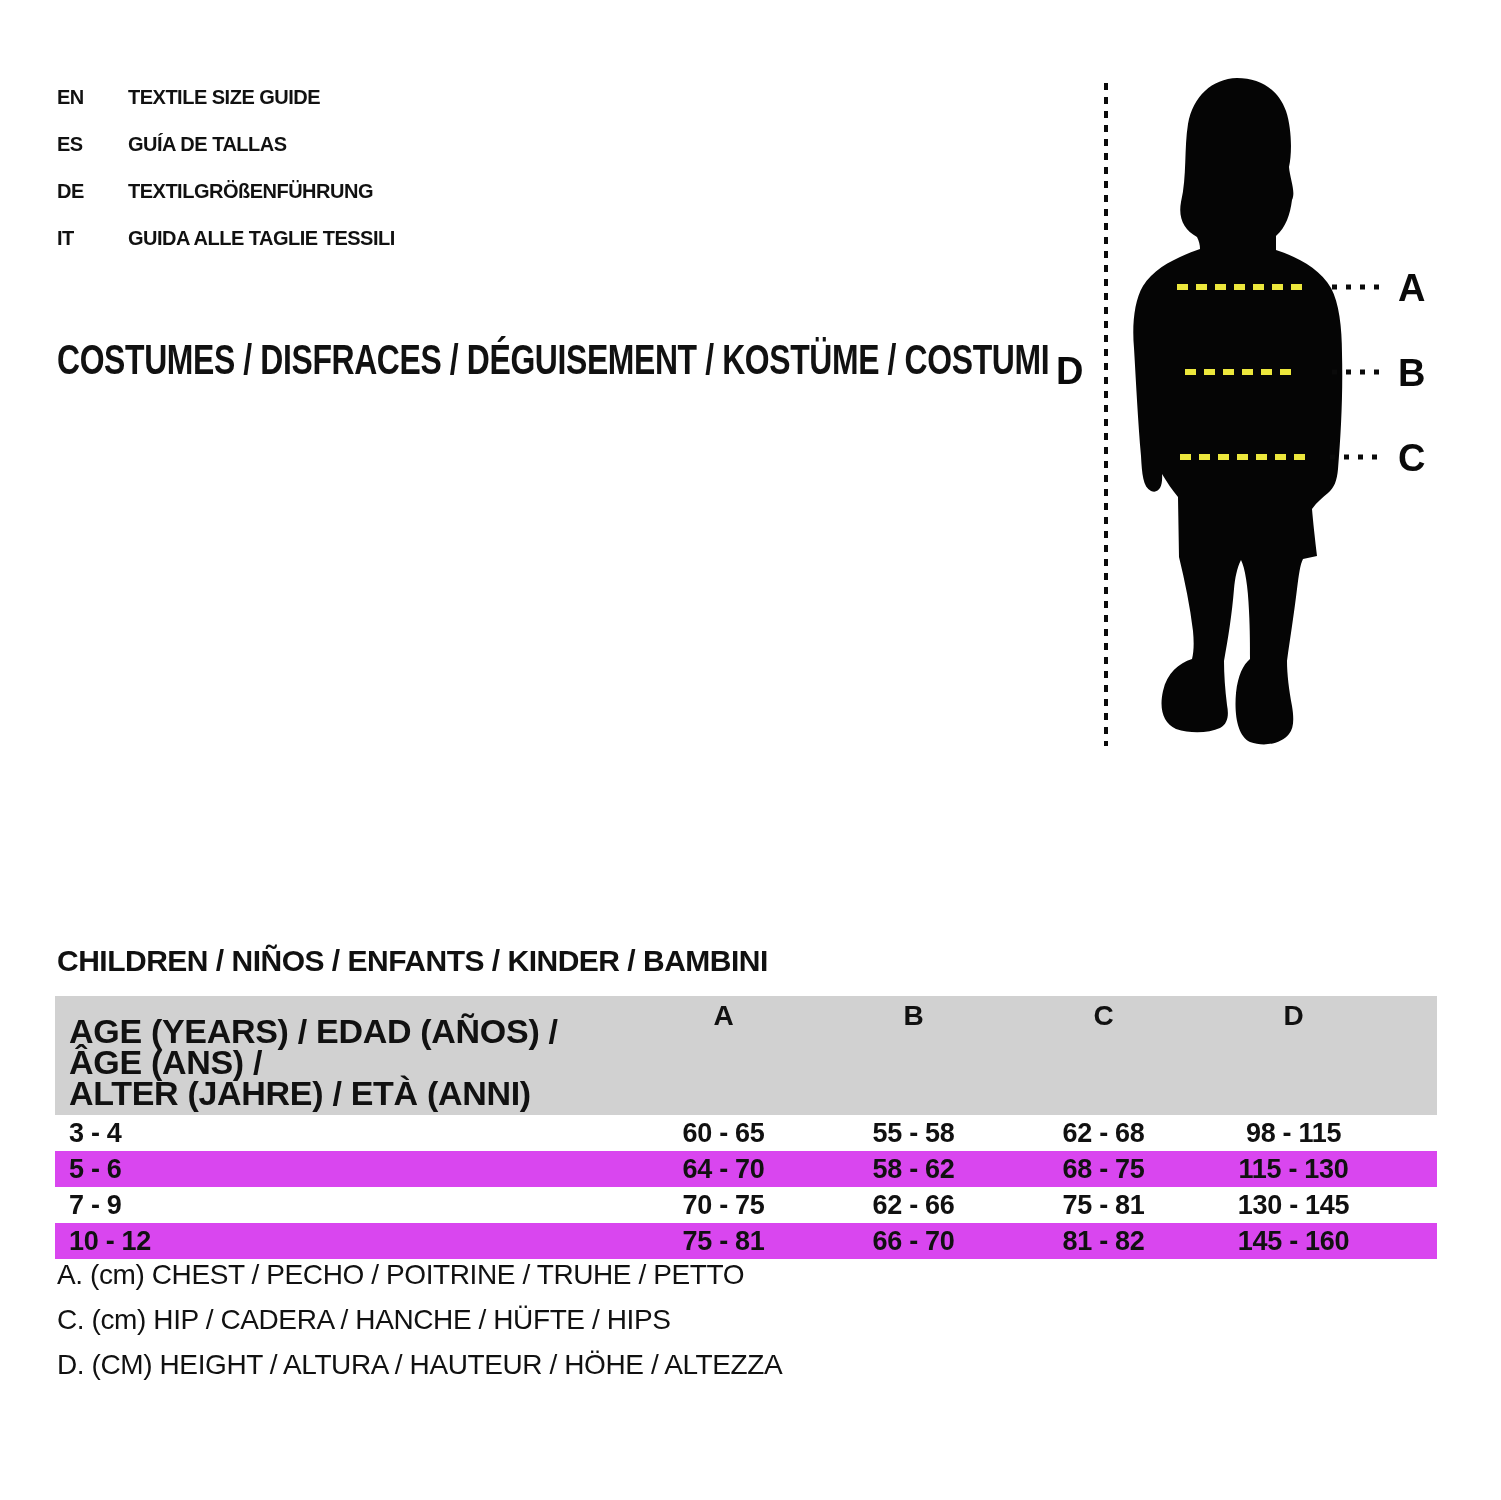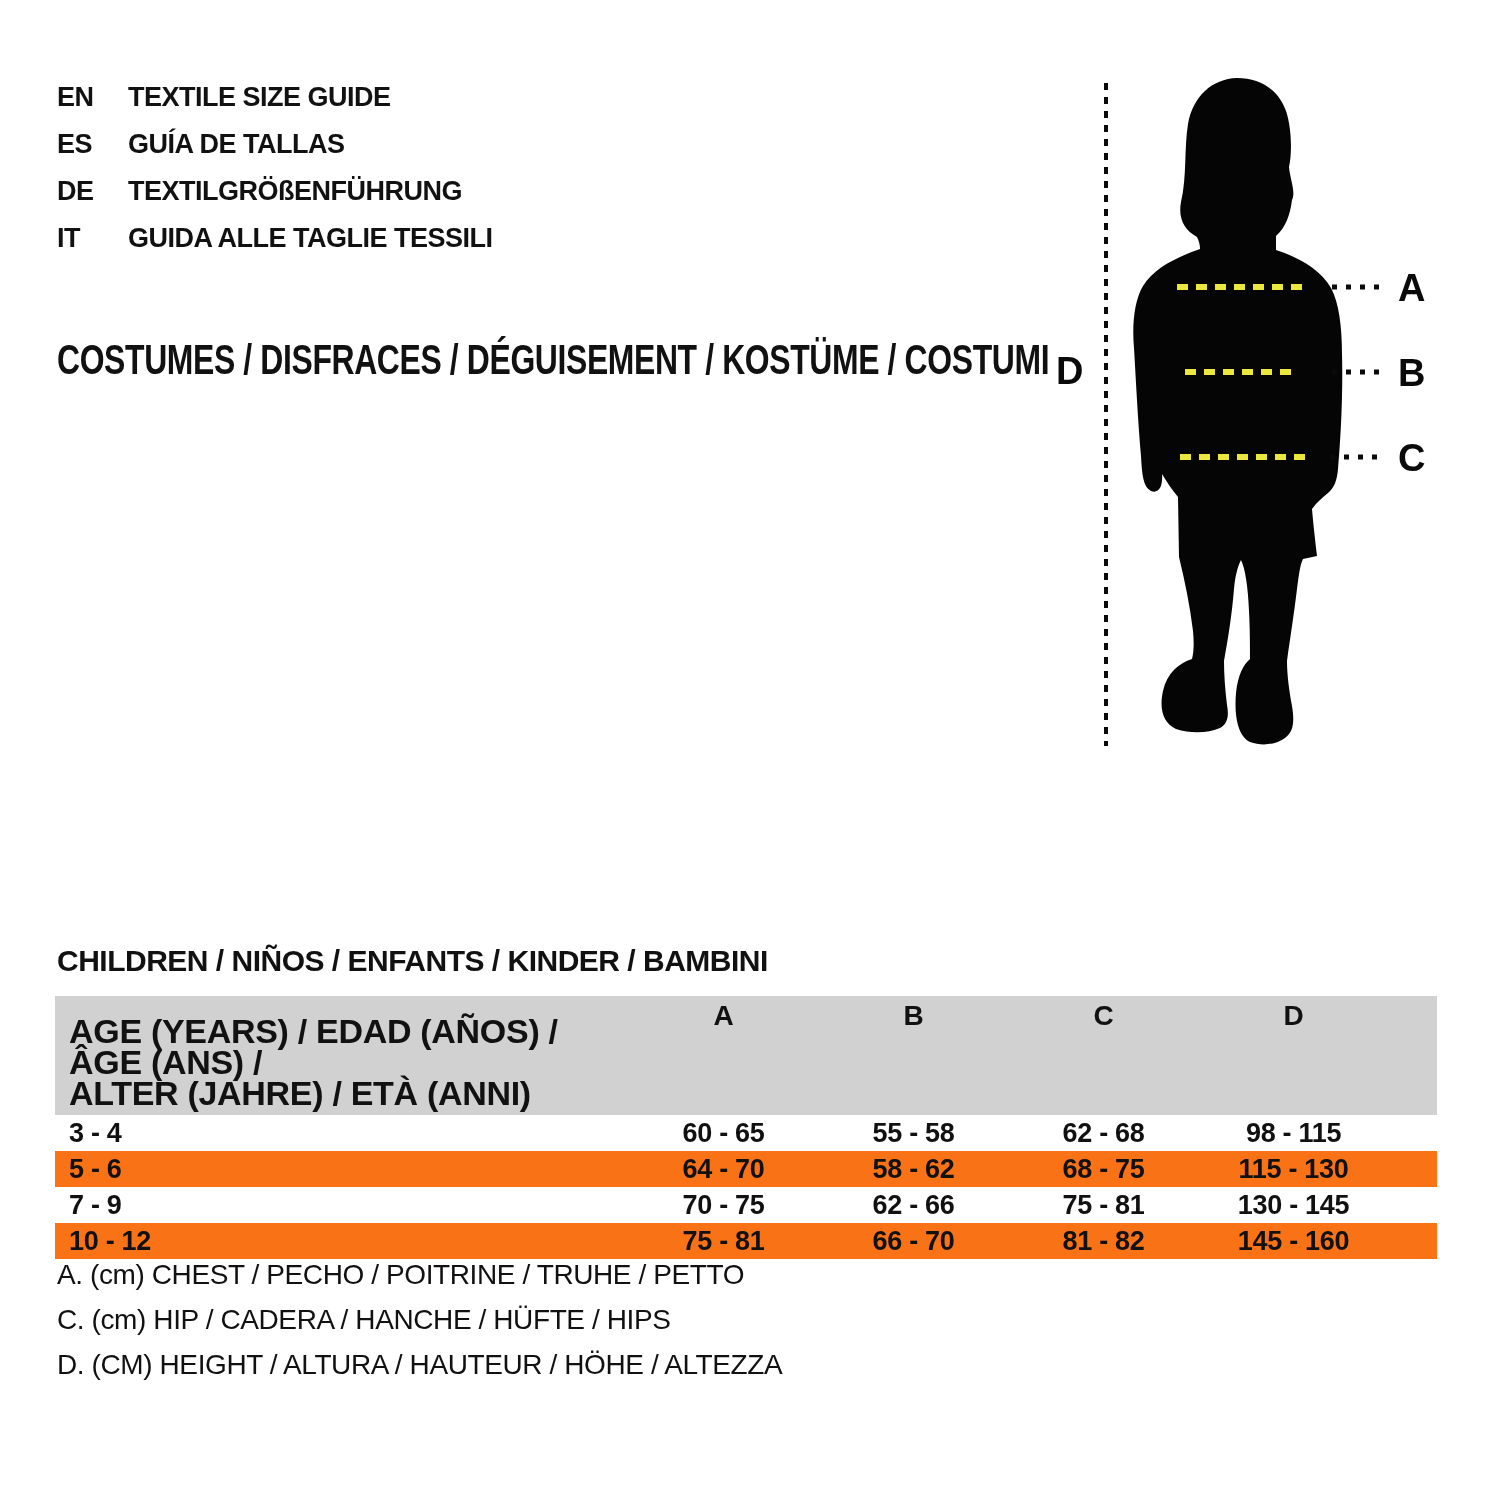--- a/index.html
+++ b/index.html
@@ -5,21 +5,21 @@
   html,body{margin:0;padding:0;}
   body{
     width:1501px;height:1500px;position:relative;background:#ffffff;
     font-family:"Liberation Sans","DejaVu Sans",sans-serif;color:#111;
     -webkit-font-smoothing:antialiased;overflow:hidden;
   }
   .abs{position:absolute;}
 
   
   .langs{left:57px;top:74px;}
-  .lang-row{display:flex;height:47px;align-items:center;font-size:27px;font-weight:600;letter-spacing:-.5px;}
+  .lang-row{display:flex;height:47px;align-items:center;font-size:20px;font-weight:600;letter-spacing:-.5px;}
   .lang-code{width:71px;flex:0 0 71px;}
   .lang-label{white-space:nowrap;}
 
   
   .headline{
     left:57px;top:336px;font-size:42px;font-weight:700;white-space:nowrap;
     transform:scaleX(.76);transform-origin:left center;letter-spacing:-.5px;
   }
 
   
@@ -35,21 +35,21 @@
     grid-template-columns:41.5% 13.75% 13.75% 13.75% 13.75%;
     align-items:start;
   }
   .t-header .age-head{padding:20px 0 6px 14px;font-size:34px;line-height:31px;}
   .t-header .col-letter{text-align:center;padding-top:4px;font-size:28px;}
   .t-row{
     height:36px;display:grid;
     grid-template-columns:41.5% 13.75% 13.75% 13.75% 13.75%;
     align-items:center;font-size:27px;
   }
-  .t-row.alt{background:#f97316;}
+  .t-row.alt{background:#d946ef;}
   .t-row .age-cell{padding-left:14px;}
   .t-row .val-cell{text-align:center;}
 
   
   .legend{left:57px;top:1252px;}
   .legend-row{height:45px;display:flex;align-items:center;font-size:28px;font-weight:400;letter-spacing:-.4px;white-space:nowrap;}
 </style>
 </head>
 <body>
 

